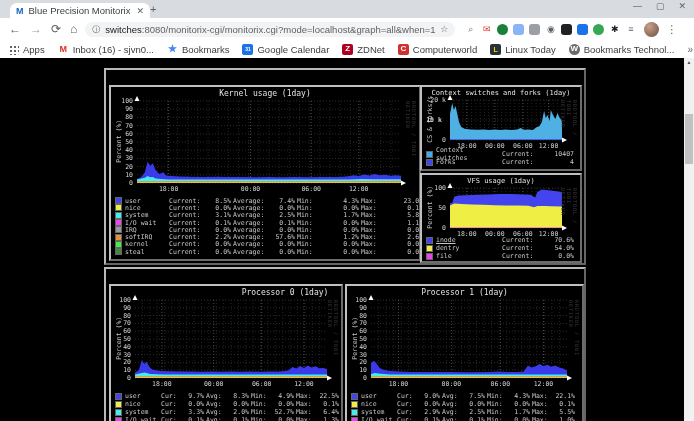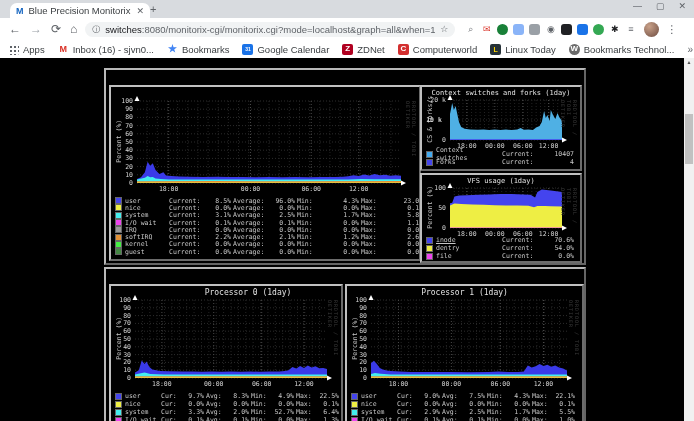--- a/index.html
+++ b/index.html
@@ -151,20 +151,21 @@
       <div class="bm-item">
         <span class="folder-icon"></span>
 
       </div>
     </div>
   </div>
 
   <div id="page">
     <div class="section" id="sec-0" style="left:104px;top:10px;width:478px;height:193px;">
       <div class="graph-frame" style="left: 3px; top: 15px; width: 308px; height: 172px;">
+          <div class="g-txt" style="left: 0px; top: 3px; width: 308px; text-align: center; font-size: 8px; color: rgb(226, 226, 226);">Kernel usage  (1day)</div>
           <div class="g-txt" style="left: -27px; top: 51px; width: 70px; text-align: center; font-size: 6.5px; color: rgb(200, 200, 200); transform: rotate(-90deg);">Percent (%)</div>
           <svg width="308" height="172" style="position:absolute;left:0;top:0;">
             <line x1="26" y1="14" x2="290" y2="14" stroke="#2c2c2c" stroke-dasharray="1,2"></line>
             <line x1="26" y1="22.199999999999996" x2="290" y2="22.199999999999996" stroke="#2c2c2c" stroke-dasharray="1,2"></line>
             <line x1="26" y1="30.399999999999995" x2="290" y2="30.399999999999995" stroke="#2c2c2c" stroke-dasharray="1,2"></line>
             <line x1="26" y1="38.60000000000001" x2="290" y2="38.60000000000001" stroke="#2c2c2c" stroke-dasharray="1,2"></line>
             <line x1="26" y1="46.800000000000004" x2="290" y2="46.800000000000004" stroke="#2c2c2c" stroke-dasharray="1,2"></line>
             <line x1="26" y1="55" x2="290" y2="55" stroke="#2c2c2c" stroke-dasharray="1,2"></line>
             <line x1="26" y1="63.199999999999996" x2="290" y2="63.199999999999996" stroke="#2c2c2c" stroke-dasharray="1,2"></line>
             <line x1="26" y1="71.4" x2="290" y2="71.4" stroke="#2c2c2c" stroke-dasharray="1,2"></line>
@@ -227,21 +228,21 @@
             <div style="display: flex; align-items: center; width: 52px; flex: 0 0 auto;">
               <div style="width: 5px; height: 5px; flex: 0 0 auto; margin-right: 3px; background: rgb(68, 68, 238); border: 1px solid rgb(102, 102, 102);"></div>
               <span>user</span>
             </div>
             <div style="display: flex; justify-content: space-between; width: 62px; flex: 0 0 auto; margin-left: 2px;">
               <span>Current:</span>
               <span>8.5%</span>
             </div>
             <div style="display: flex; justify-content: space-between; width: 62px; flex: 0 0 auto; margin-left: 2px;">
               <span>Average:</span>
-              <span>96.0%</span>
+              <span>7.4%</span>
             </div>
             <div style="display: flex; justify-content: space-between; width: 62px; flex: 0 0 auto; margin-left: 2px;">
               <span>Min:</span>
               <span>4.3%</span>
             </div>
             <div style="display: flex; justify-content: space-between; width: 62px; flex: 0 0 auto; margin-left: 2px;">
               <span>Max:</span>
               <span>23.0%</span>
             </div>
           </div>
@@ -337,21 +338,21 @@
             <div style="display: flex; align-items: center; width: 52px; flex: 0 0 auto;">
               <div style="width: 5px; height: 5px; flex: 0 0 auto; margin-right: 3px; background: rgb(226, 145, 54); border: 1px solid rgb(102, 102, 102);"></div>
               <span>softIRQ</span>
             </div>
             <div style="display: flex; justify-content: space-between; width: 62px; flex: 0 0 auto; margin-left: 2px;">
               <span>Current:</span>
               <span>2.2%</span>
             </div>
             <div style="display: flex; justify-content: space-between; width: 62px; flex: 0 0 auto; margin-left: 2px;">
               <span>Average:</span>
-              <span>2.1%</span>
+              <span>57.6%</span>
             </div>
             <div style="display: flex; justify-content: space-between; width: 62px; flex: 0 0 auto; margin-left: 2px;">
               <span>Min:</span>
               <span>1.2%</span>
             </div>
             <div style="display: flex; justify-content: space-between; width: 62px; flex: 0 0 auto; margin-left: 2px;">
               <span>Max:</span>
               <span>2.6%</span>
             </div>
           </div>
@@ -373,21 +374,21 @@
               <span>0.0%</span>
             </div>
             <div style="display: flex; justify-content: space-between; width: 62px; flex: 0 0 auto; margin-left: 2px;">
               <span>Max:</span>
               <span>0.0%</span>
             </div>
           </div>
           <div style="position: absolute; left: 4px; top: 161.1px; width: 298px; height: 7.3px; display: flex; align-items: center; font-family: &quot;DejaVu Sans Mono&quot;, monospace; font-size: 6.5px; color: rgb(200, 200, 200);">
             <div style="display: flex; align-items: center; width: 52px; flex: 0 0 auto;">
               <div style="width: 5px; height: 5px; flex: 0 0 auto; margin-right: 3px; background: rgb(68, 136, 68); border: 1px solid rgb(102, 102, 102);"></div>
-              <span>guest</span>
+              <span>steal</span>
             </div>
             <div style="display: flex; justify-content: space-between; width: 62px; flex: 0 0 auto; margin-left: 2px;">
               <span>Current:</span>
               <span>0.0%</span>
             </div>
             <div style="display: flex; justify-content: space-between; width: 62px; flex: 0 0 auto; margin-left: 2px;">
               <span>Average:</span>
               <span>0.0%</span>
             </div>
             <div style="display: flex; justify-content: space-between; width: 62px; flex: 0 0 auto; margin-left: 2px;">
@@ -547,21 +548,21 @@
             </div>
             <div style="display: flex; justify-content: space-between; width: 72px; flex: 0 0 auto; margin-left: auto;">
               <span>Current:</span>
               <span>0.0%</span>
             </div>
           </div>
         </div>
     </div>
     <div class="section" id="sec-1" style="left:104px;top:209px;width:478px;height:210px;">
       <div class="graph-frame" style="left: 3px; top: 15px; width: 230px; height: 184px;">
-          <div class="g-txt" style="left: 0px; top: 3px; width: 274px; text-align: center; font-size: 8px; color: rgb(226, 226, 226);">Processor 0  (1day)</div>
+          <div class="g-txt" style="left: 0px; top: 3px; width: 274px; text-align: center; font-size: 8px; color: rgb(226, 226, 226); padding-left: 37px;">Processor 0  (1day)</div>
           <div class="g-txt" style="left: -27px; top: 49px; width: 70px; text-align: center; font-size: 6.5px; color: rgb(200, 200, 200); transform: rotate(-90deg);">Percent (%)</div>
           <svg width="230" height="184" style="position:absolute;left:0;top:0;">
             <line x1="24" y1="14" x2="216" y2="14" stroke="#2c2c2c" stroke-dasharray="1,2"></line>
             <line x1="24" y1="21.799999999999997" x2="216" y2="21.799999999999997" stroke="#2c2c2c" stroke-dasharray="1,2"></line>
             <line x1="24" y1="29.599999999999994" x2="216" y2="29.599999999999994" stroke="#2c2c2c" stroke-dasharray="1,2"></line>
             <line x1="24" y1="37.400000000000006" x2="216" y2="37.400000000000006" stroke="#2c2c2c" stroke-dasharray="1,2"></line>
             <line x1="24" y1="45.2" x2="216" y2="45.2" stroke="#2c2c2c" stroke-dasharray="1,2"></line>
             <line x1="24" y1="53" x2="216" y2="53" stroke="#2c2c2c" stroke-dasharray="1,2"></line>
             <line x1="24" y1="60.8" x2="216" y2="60.8" stroke="#2c2c2c" stroke-dasharray="1,2"></line>
             <line x1="24" y1="68.6" x2="216" y2="68.6" stroke="#2c2c2c" stroke-dasharray="1,2"></line>

